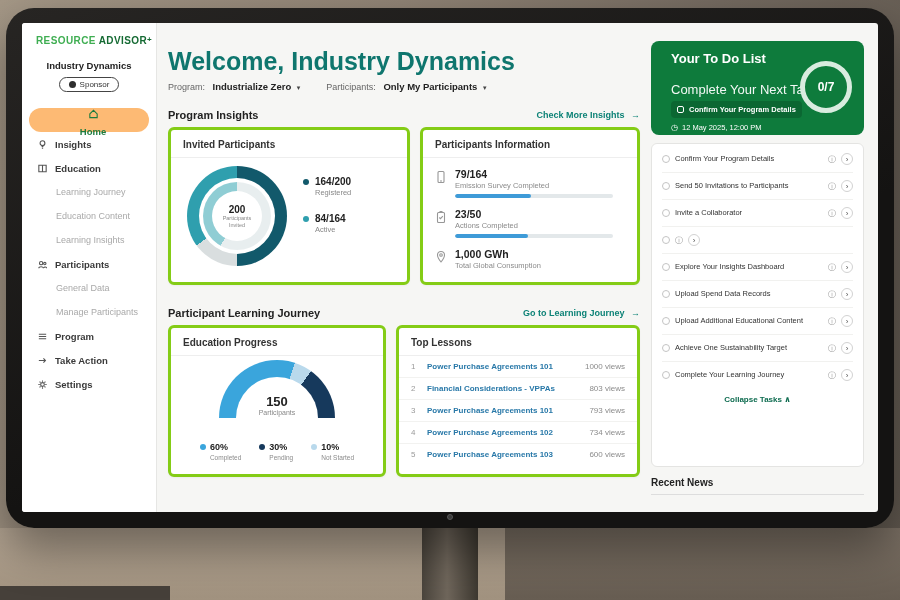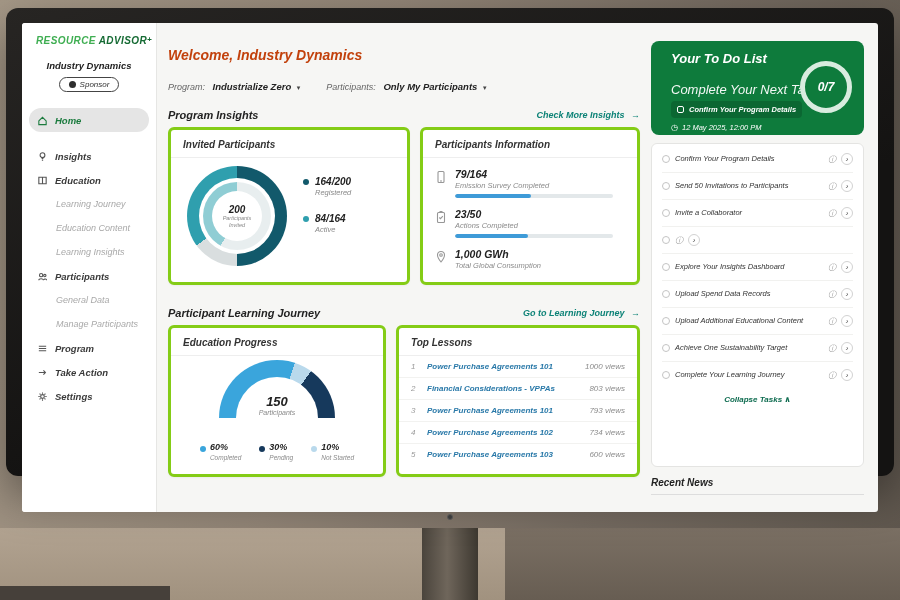--- a/index.html
+++ b/index.html
@@ -6,48 +6,48 @@
   body { font-family:"Liberation Sans","DejaVu Sans",sans-serif; }
   .stage { position:relative; width:900px; height:600px; overflow:hidden;
     background:linear-gradient(105deg,#a49786 0%,#908375 38%,#746a60 68%,#5e564d 100%); }
   .bg-bottom-left { position:absolute; left:0; top:528px; width:505px; height:72px;
     background:linear-gradient(#b2a391,#a1927f); }
   .bg-bottom-right { position:absolute; left:505px; top:528px; width:395px; height:72px;
     background:linear-gradient(#7b7064,#675d52); }
   .bg-dark-strip { position:absolute; left:0; top:586px; width:170px; height:14px; background:#46403a; }
   .stand { position:absolute; left:422px; top:528px; width:56px; height:72px;
     background:linear-gradient(90deg,#4a443c,#6f665b 45%,#3d3830); }
-  .monitor { position:absolute; left:6px; top:8px; width:888px; height:468px;
-    background:linear-gradient(160deg,#272523,#141312 60%); border-radius:12px;
-    box-shadow:0 20px 45px rgba(0,0,0,.4);font-style:italic; }
+  .monitor { position:absolute; left:6px; top:8px; width:888px; height:520px;
+    background:linear-gradient(160deg,#272523,#141312 60%); border-radius:28px;
+    box-shadow:0 20px 45px rgba(0,0,0,.4); }
   .cam { position:absolute; left:441px; top:506px; width:6px; height:6px; border-radius:50%;
     background:#3b3b3b; border:1px solid #575757; }
   .screen { position:absolute; left:16px; top:15px; width:856px; height:489px;
     background:#f6f6f4; border-radius:3px; overflow:hidden; font-size:9px; color:#333; }
 
   
   .sidebar { position:absolute; left:0; top:0; width:135px; height:100%; background:#fff;
     border-right:1px solid #e6e6e4; }
   .brand { padding:12px 0 0 14px; font-size:10px; font-weight:bold; letter-spacing:.4px; }
   .brand .b1 { color:#3fae52; } .brand .b2 { color:#156a33; } .brand .plus { color:#156a33; font-size:8px; vertical-align:top; }
   .org { text-align:center; font-size:9.5px; font-weight:bold; color:#222; margin-top:14px; }
   .badge { display:flex; align-items:center; gap:4px; width:fit-content; margin:6px auto 16px;
     border:1px solid #444; border-radius:10px; padding:2px 9px; font-size:8px; color:#333; background:#fff; }
   .badge .bdot { width:7px; height:7px; border-radius:50%; background:#2e2e2e; display:inline-block; }
   .nav { margin-top:12px; }
   .nav-row { display:flex; align-items:center; gap:7px; height:24px; padding-left:15px;
     font-size:9.5px; font-weight:bold; color:#3a3a3a; cursor:pointer; }
   .nav-row svg { width:11px; height:11px; stroke:#555; fill:none; stroke-width:1.2; flex:none; }
-  .nav-row.active { background:#e5e5e5; color:#1b7b3e; border-radius:12px; margin:12px 7px; padding-left:8px; }
+  .nav-row.active { background:#fdba74; color:#1b7b3e; border-radius:12px; margin:0 7px; padding-left:8px;flex-direction:column; }
   .nav-row.active svg { stroke:#1b7b3e; }
   .nav-row.sub { padding-left:34px; font-weight:normal; color:#a9a9a9; font-size:9px; }
 
   
   .main { position:absolute; left:146px; top:0; width:472px; height:100%; }
-  .welcome { position:absolute; top:24px; left:0; font-size:14px; font-weight:bold; color:#c2410c; }
+  .welcome { position:absolute; top:24px; left:0; font-size:25px; font-weight:bold; color:#0f766e; }
   .filters { position:absolute; top:58px; left:0; display:flex; gap:26px; align-items:center; }
   .flabel { font-size:9px; color:#666; }
   .fvalue { font-size:9.5px; font-weight:bold; color:#222; margin-left:5px; cursor:pointer; }
   .caret { font-size:7px; color:#444; margin-left:3px; }
   .sec-row { position:absolute; left:0; width:472px; display:flex; justify-content:space-between; align-items:center; }
   .sec-title { font-size:11px; font-weight:bold; color:#222; }
   .sec-link { font-size:9px; font-weight:bold; color:#0c8276; cursor:pointer; }
   .sec-link .arr { margin-left:4px; }
   .card { position:absolute; background:#fff; border:3px solid #84cc16; border-radius:6px;
     box-shadow:0 1px 2px rgba(0,0,0,.04); }
@@ -76,21 +76,21 @@
   .bar-fill { height:100%; border-radius:2px; background:#3e9bd8; }
 
   
   .gauge-wrap { position:absolute; left:50%; top:32px; transform:translateX(-50%); width:116px; height:58px; overflow:hidden; }
   .gauge { width:116px; height:116px; border-radius:50%; }
   .gauge-mask { position:absolute; left:17px; top:17px; width:82px; height:82px; border-radius:50%; background:#fff; }
   .gauge-center { position:absolute; left:0; right:0; top:66px; text-align:center; }
   .gauge-center .gv { font-size:13px; font-weight:bold; color:#222; }
   .gauge-center .gl { font-size:7px; color:#888; }
   .glegend { position:absolute; left:0; right:0; top:114px; display:flex; justify-content:center; gap:18px; }
-  .gleg-item .top { display:flex; align-items:flex-end; gap:4px; font-size:9px; font-weight:bold; color:#222; }
+  .gleg-item .top { display:flex; align-items:center; gap:4px; font-size:9px; font-weight:bold; color:#222; }
   .gleg-item .dot { margin-top:0; }
   .gleg-item .bot { font-size:6.5px; color:#8b8b8b; margin-top:2px; margin-left:10px; }
 
   
   .lesson-row { display:flex; align-items:center; gap:8px; padding:6px 12px; border-bottom:1px solid #f2f2f0; cursor:pointer; }
   .lesson-row:last-child { border-bottom:none; }
   .l-num { font-size:8px; color:#9a9a9a; width:8px; flex:none; }
   .l-title { font-size:8px; font-weight:bold; color:#2878a8; flex:1; }
   .l-views { font-size:8px; color:#8b8b8b; }
 

